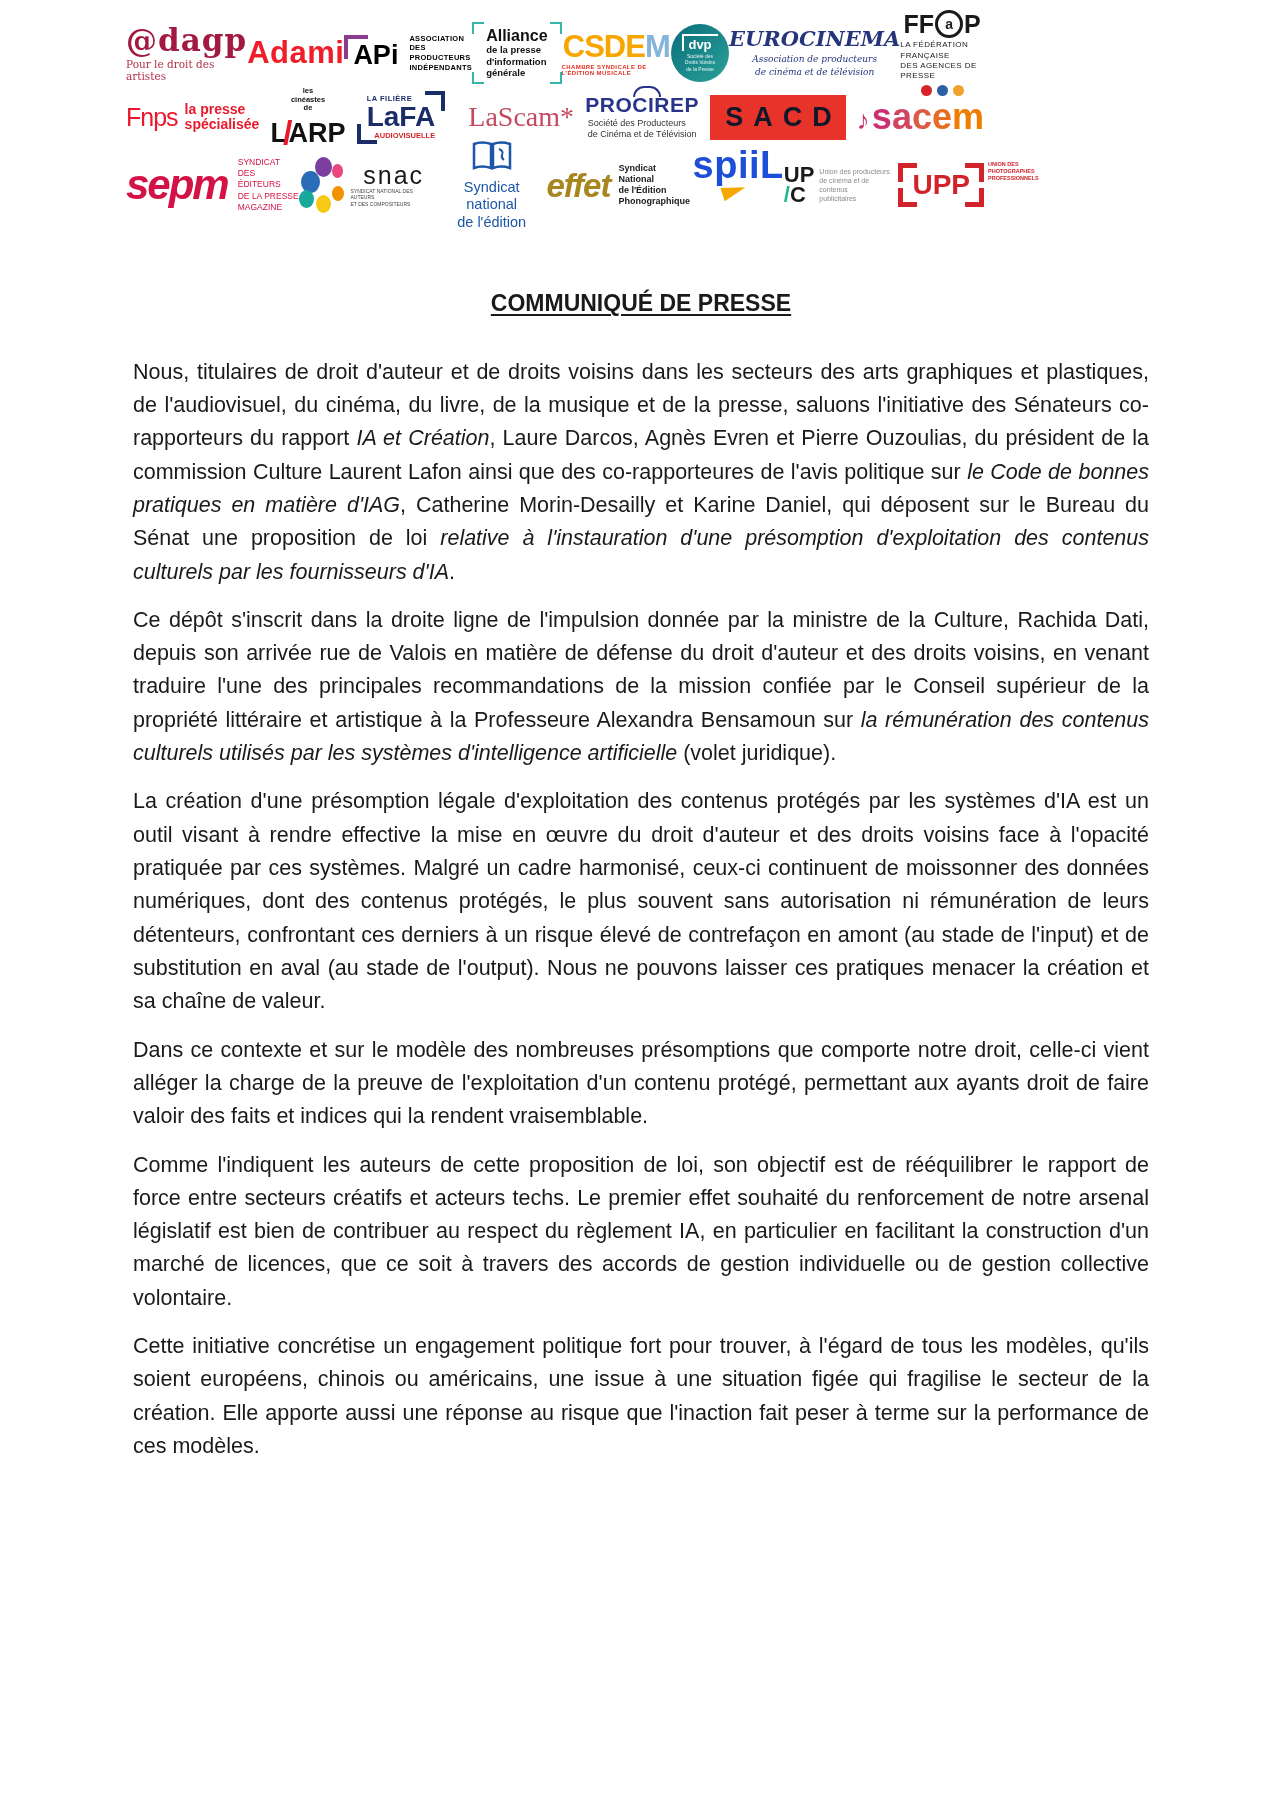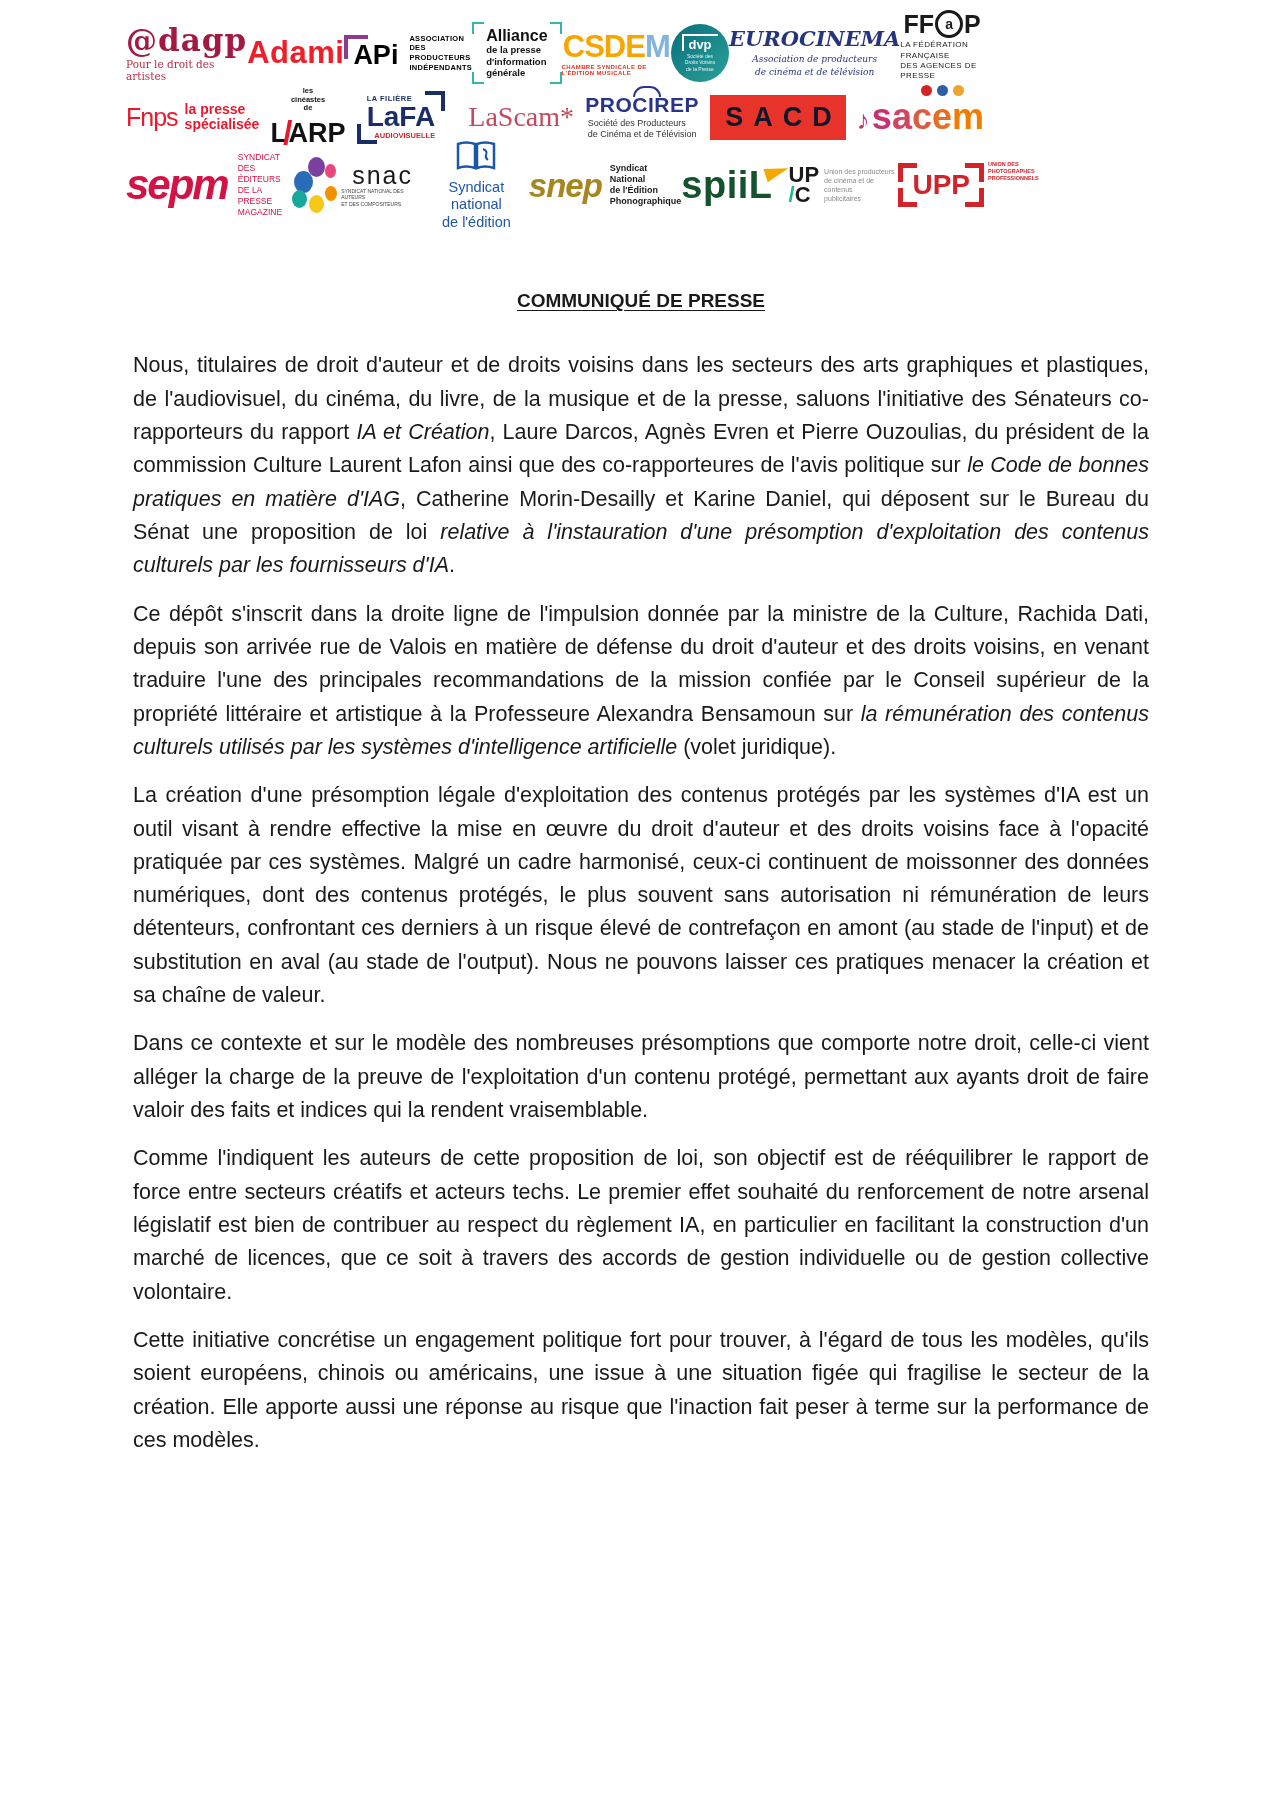--- a/index.html
+++ b/index.html
@@ -88,21 +88,21 @@
   .upc-sub { font-size:7px; line-height:1.3; margin-left:5px; text-align:left; }
 
   .upp-box { position:relative; padding:8px 14px; }
   .upp-main { font-weight:800; font-size:28px; line-height:1; }
   .upp-sub { position:absolute; left:100%; top:-2px; width:70px; font-size:5.5px; font-weight:bold; line-height:1.3; text-align:left; margin-left:4px; }
 
   
   .doc { position:absolute; left:133px; top:286px; width:1016px; color:#1a1a1a;
          font-size:21.5px; line-height:1.55; }
   .date { text-align:right; padding-right:172px; font-weight:bold; margin:0 0 58px 0; }
-  .title { text-align:center; font-weight:bold; font-size:19px; text-decoration:underline;
+  .title { text-align:center; font-weight:bold; font-size:23px; text-decoration:underline;
            text-underline-offset:3px; margin:0 0 34px 0; }
   .subtitle { font-weight:bold; text-align:left; margin:0 0 56px 0; }
   p.body { text-align:justify; margin:0 0 15px 0; }
   .it { font-style:italic; }
 </style>
 </head>
 <body>
 
 <div class="page">
   <div class="logo-header" id="logo-header">
@@ -257,28 +257,28 @@
               <path d="M5 5 Q13 2 22 5 L22 29 Q13 26 5 29 Z" fill="none" stroke="#1d56a7" stroke-width="2.5"></path>
               <path d="M41 5 Q32 2 24 5 L24 29 Q32 26 41 29 Z" fill="none" stroke="#1d56a7" stroke-width="2.5"></path>
               <path d="M30 10 q5 2 3 6 q-1 3 2 5" fill="none" stroke="#1d56a7" stroke-width="2"></path>
             </svg></div>
           <div class="sne-text">
             <div>Syndicat national</div>
             <div>de l'édition</div>
           </div>
         </div>
         <div class="lg">
-          <div class="snep-main" style="color: rgb(168, 134, 31);">snep</div>
+          <div class="snep-main" style="color: rgb(168, 134, 31);">effet</div>
           <div class="snep-sub" style="color: rgb(26, 26, 26);">
             <div style="color: rgb(26, 26, 26);">Syndicat National</div>
             <div style="color: rgb(26, 26, 26);">de l'Édition</div>
             <div style="color: rgb(26, 26, 26);">Phonographique</div>
           </div>
         </div>
-        <div class="lg" style="color: #14532d;">
+        <div class="lg" style="color: #1d4ed8; flex-direction: column;">
           <div class="spiil-main">spiiL</div>
           <span class="spiil-flag" style="border-left-color: rgb(245, 168, 0);"></span>
         </div>
         <div class="lg">
           <div class="upc-main" style="color: rgb(26, 26, 26);">
             <div>UP</div>
             <div><span style="color: rgb(29, 184, 142);">/</span><span>C</span></div>
           </div>
           <div class="upc-sub" style="color: rgb(138, 138, 138);">
             <div style="color: rgb(138, 138, 138);">Union des producteurs</div>

